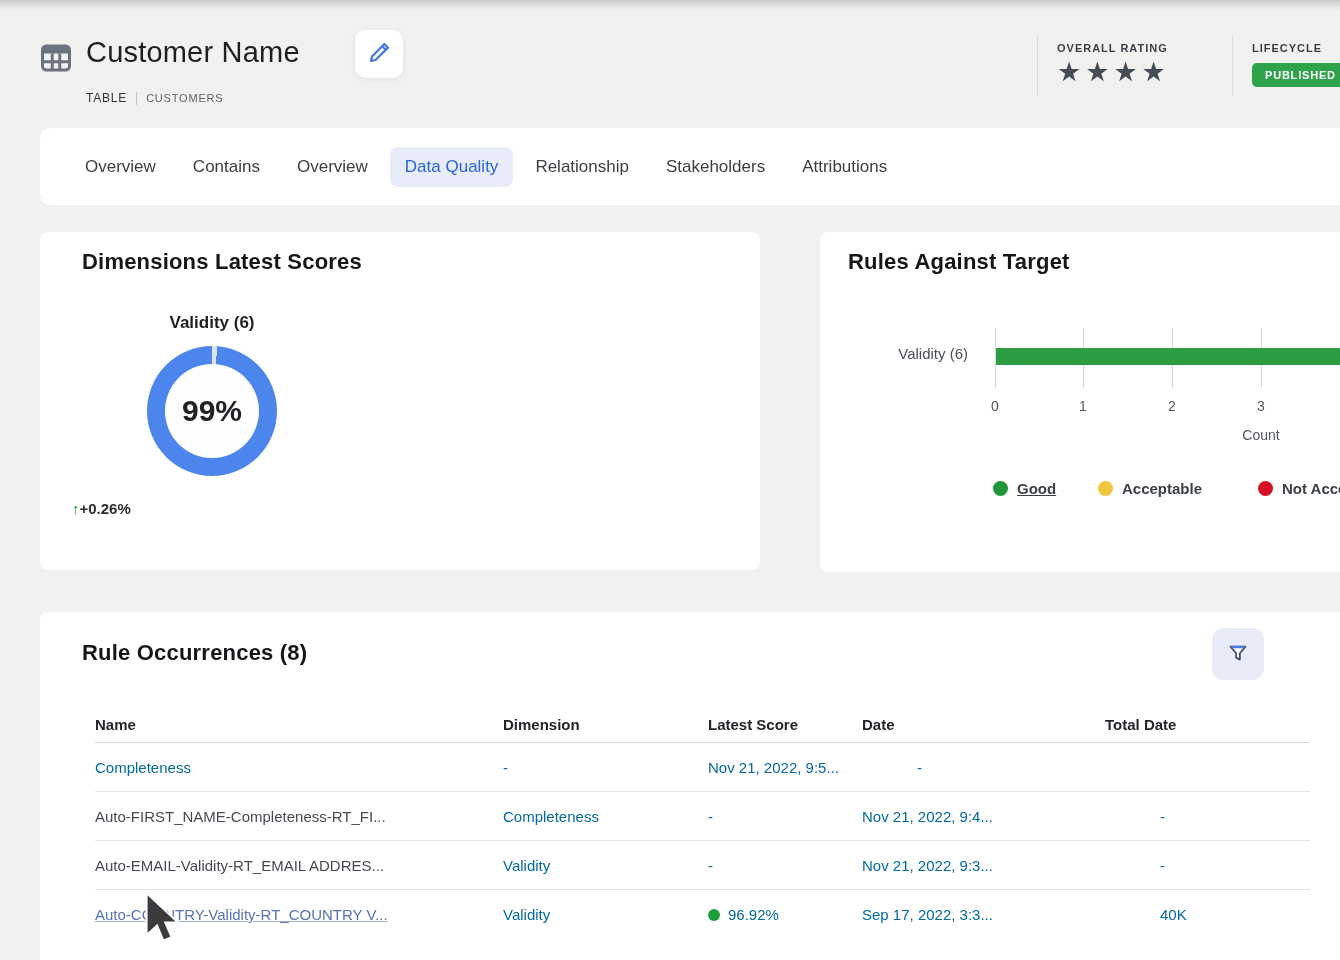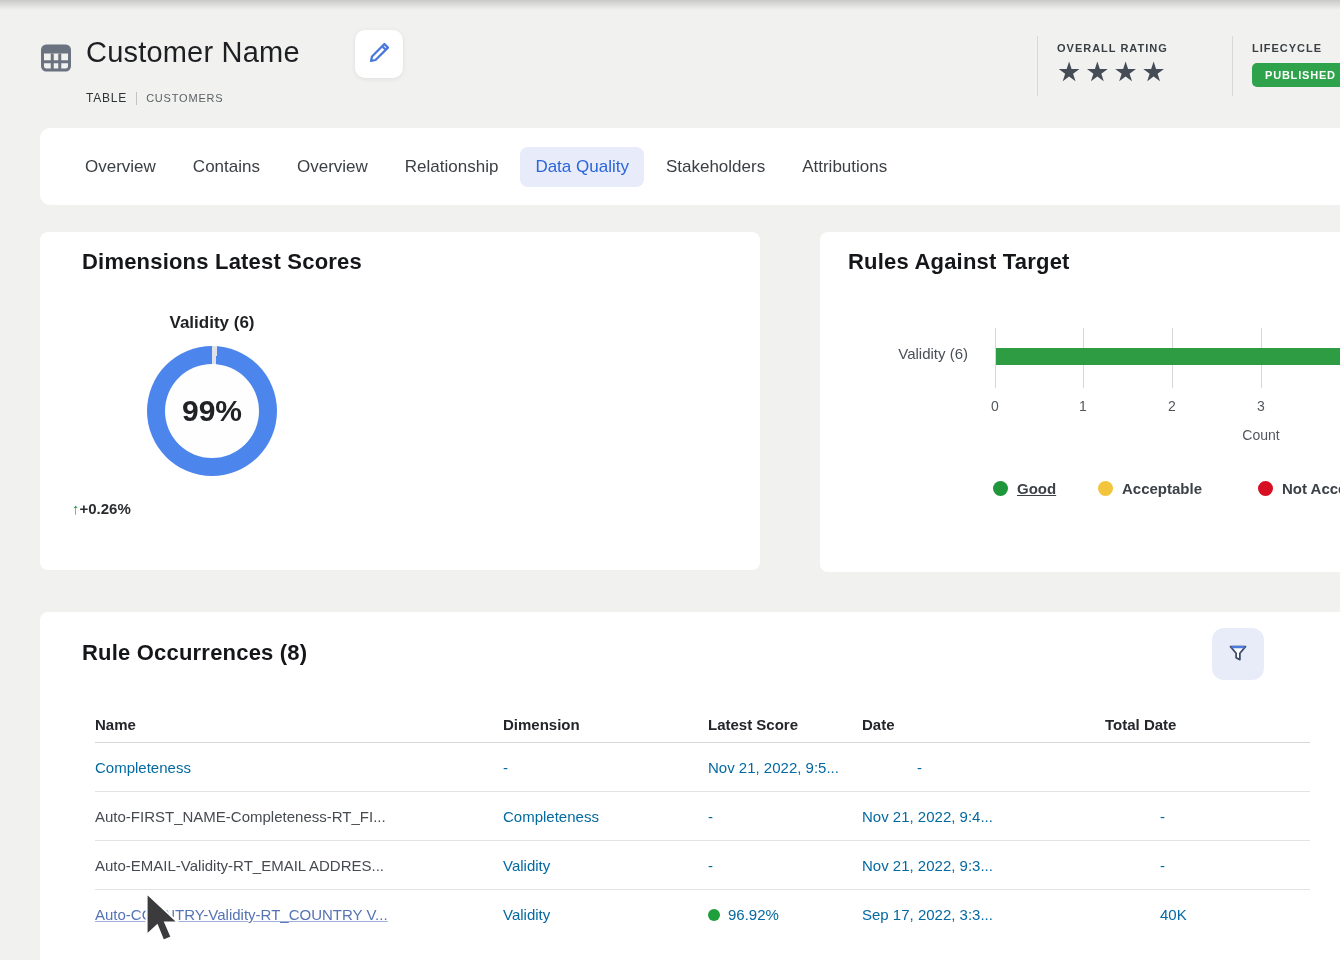--- a/index.html
+++ b/index.html
@@ -128,22 +128,22 @@
   <div class="v-divider" style="left:1232px;"></div>
   <div class="lifecycle-group">
     <div class="meta-label">LIFECYCLE</div>
     <span class="status-badge">PUBLISHED</span>
   </div>
 
   <nav class="tabbar">
     <button class="tab">Overview</button>
     <button class="tab">Contains</button>
     <button class="tab">Overview</button>
+    <button class="tab active">Data Quality</button>
     <button class="tab">Relationship</button>
-    <button class="tab active">Data Quality</button>
     <button class="tab">Stakeholders</button>
     <button class="tab">Attributions</button>
   </nav>
 
   <section class="card" id="dim-card">
     <h2>Dimensions Latest Scores</h2>
     <div class="dim-label">Validity (6)</div>
     <div class="donut">
       <div class="donut-hole">
         <span class="donut-value">99%</span>

